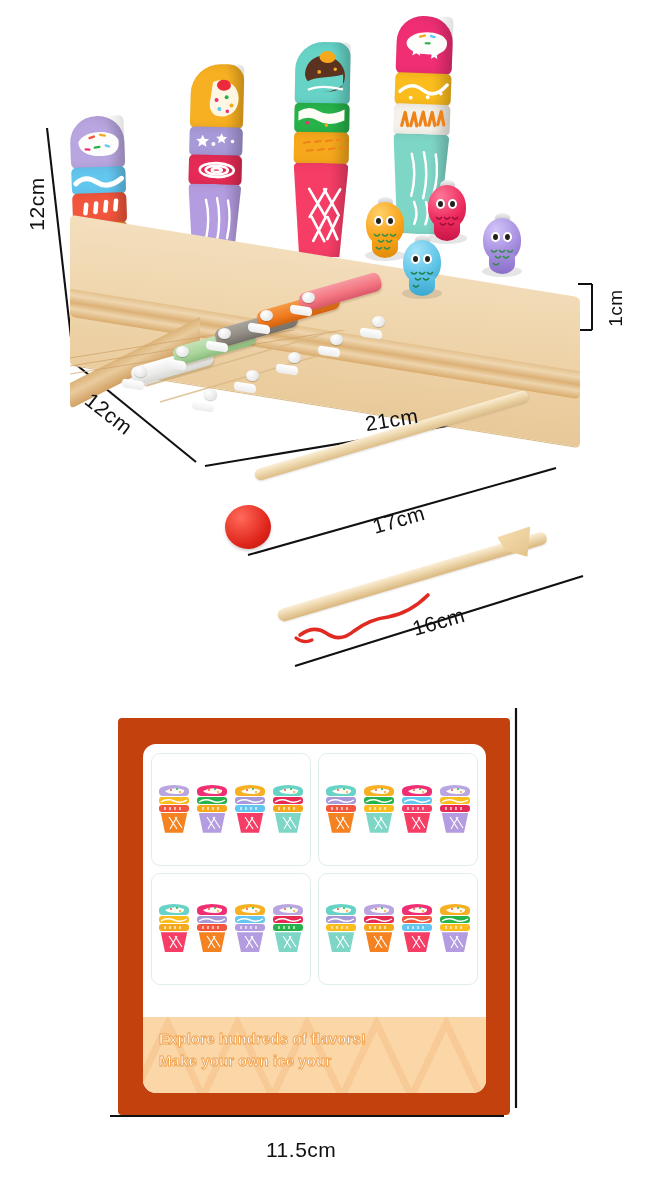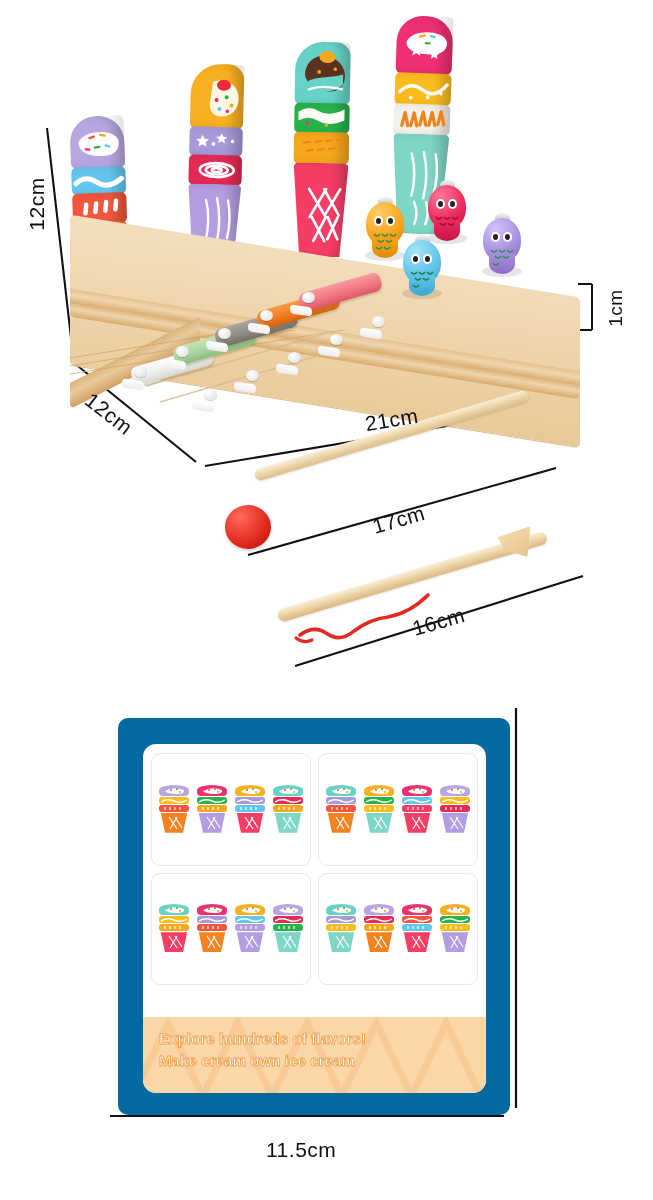--- a/index.html
+++ b/index.html
@@ -109,21 +109,21 @@
   .rod-tip{
     position:absolute;left:498px;top:528px;width:34px;height:30px;
     background:linear-gradient(150deg,#f6dfb2,#e3c187);
     clip-path:polygon(0 25%,100% 0,82% 100%,20% 72%);
     transform:rotate(-6deg);
   }
 
   
   .card-wrap{position:absolute;left:118px;top:718px;width:392px;height:397px;}
   .card{
-    position:absolute;inset:0;background:#0369a1;border-radius:10px;
+    position:absolute;inset:0;background:#c2410c;border-radius:4px;
   }
   .card-inner{
     position:absolute;left:25px;top:26px;right:24px;bottom:22px;
     background:#ffffff;border-radius:13px;overflow:hidden;
   }
   .quadrants{
     position:absolute;left:8px;top:9px;right:8px;height:232px;
     display:grid;grid-template-columns:1fr 1fr;grid-template-rows:1fr 1fr;gap:7px;
   }
   .quad{
@@ -1069,21 +1069,21 @@
         </div>
 
         <div class="banner">
           <svg class="zig" viewBox="0 0 345 76" preserveAspectRatio="none">
             <g stroke="#f6bf86" stroke-width="7" fill="none">
               <path d="M-10 80 L25 6 L60 80 L95 6 L130 80 L165 6 L200 80 L235 6 L270 80 L305 6 L340 80"></path>
             </g>
           </svg>
           <div class="banner-text">
             <div>Explore hundreds of flavors!</div>
-            <div>Make cream own ice cream</div>
+            <div>Make your own ice your</div>
           </div>
         </div>
 
       </div>
     </div>
 
     <svg class="abs" style="left:-10px;top:-14px;width:160px;height:430px;overflow:visible;">
       <line x1="408" y1="4" x2="408" y2="404" stroke="#111" stroke-width="2.2"></line>
       <line x1="2" y1="412" x2="396" y2="412" stroke="#111" stroke-width="2.2"></line>
     </svg>

